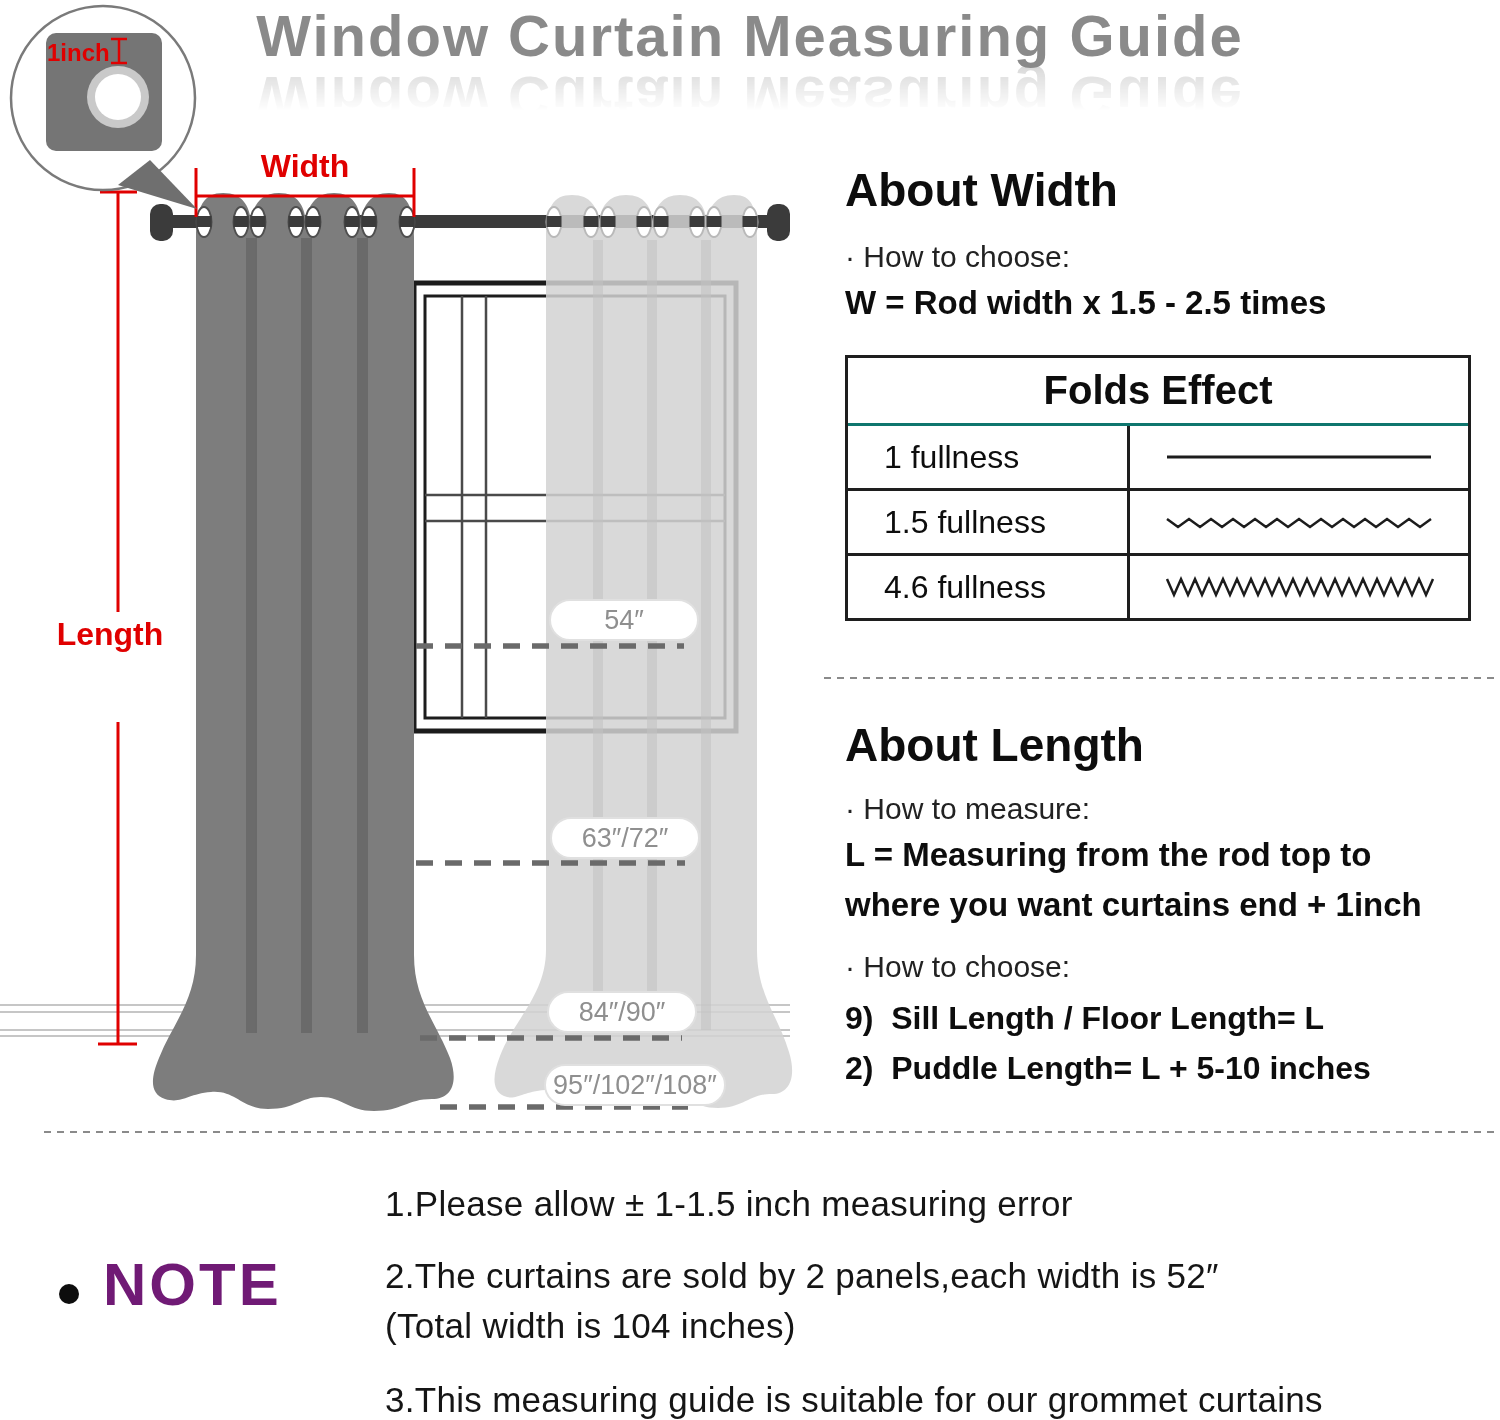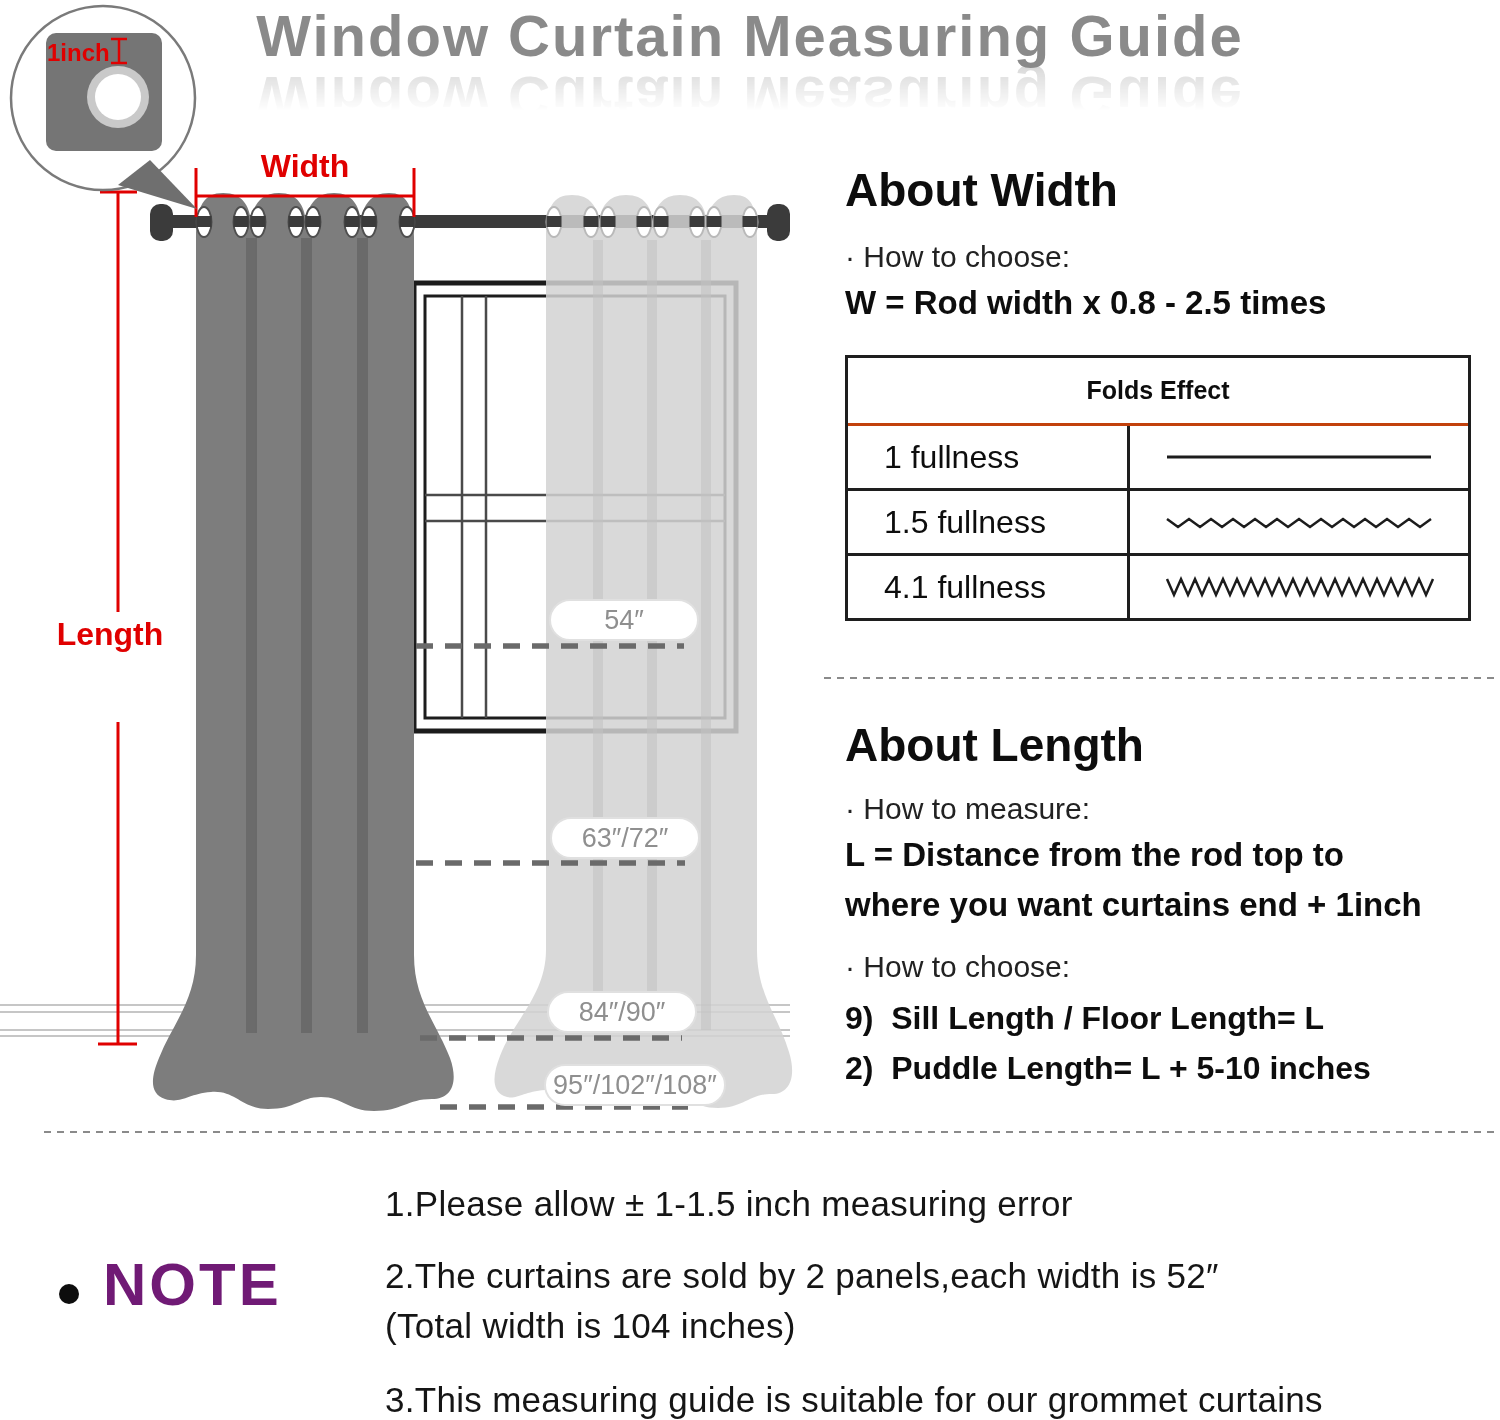--- a/index.html
+++ b/index.html
@@ -14,22 +14,22 @@
               -webkit-mask-image:linear-gradient(to bottom,transparent 30%,rgba(0,0,0,.85) 100%);
               mask-image:linear-gradient(to bottom,transparent 30%,rgba(0,0,0,.85) 100%);}
   
   .rightcol{position:absolute;left:845px;top:0;width:655px;}
   .sec-heading{position:absolute;font-size:46px;font-weight:bold;color:#0d0d0d;white-space:nowrap;}
   .bullet-line{position:absolute;font-size:30px;color:#222;white-space:pre;}
   .formula{position:absolute;font-size:33px;font-weight:600;color:#0d0d0d;white-space:pre;}
   .option-line{position:absolute;font-size:32px;font-weight:600;color:#0d0d0d;white-space:pre;}
   
   .folds-table{position:absolute;left:845px;top:355px;width:620px;border:3px solid #1e1e1e;background:#fff;}
-  .ft-header{height:65px;border-bottom:3px solid #c2410c;display:flex;align-items:center;justify-content:center;
-             font-size:25px;font-weight:bold;color:#0d0d0d;}
+  .ft-header{height:65px;border-bottom:3px solid #0f766e;display:flex;align-items:center;justify-content:center;
+             font-size:40px;font-weight:bold;color:#0d0d0d;}
   .ft-row{display:flex;height:62px;border-bottom:3px solid #1e1e1e;}
   .ft-row:last-child{border-bottom:none;}
   .ft-label{width:282px;border-right:3px solid #1e1e1e;display:flex;align-items:center;
             padding-left:36px;font-size:32px;color:#0d0d0d;box-sizing:border-box;}
   .ft-effect{flex:1;display:flex;align-items:center;justify-content:center;}
   
   .dash-divider{position:absolute;height:2px;
       background:repeating-linear-gradient(90deg,#8a8a8a 0 7px,transparent 7px 13px);}
   
   .note-bullet{position:absolute;left:59px;top:1284px;width:20px;height:20px;border-radius:50%;background:#0d0d0d;}
@@ -203,21 +203,21 @@
         <line x1="111" y1="39" x2="127" y2="39"></line>
         <line x1="111" y1="63" x2="127" y2="63"></line>
       </g>
       <text class="red-label" x="47" y="61" font-size="24">1inch</text>
     </g>
   </svg>
 
   <div class="rightcol">
     <div class="sec-heading" style="top:163px;">About Width</div>
     <div class="bullet-line" style="top:240px;">· How to choose:</div>
-    <div class="formula" style="top:284px;">W = Rod width x 0.8 - 2.5 times</div>
+    <div class="formula" style="top:284px;">W = Rod width x 1.5 - 2.5 times</div>
   </div>
 
   <div class="folds-table">
     <div class="ft-header">Folds Effect</div>
     <div class="ft-row">
       <div class="ft-label">1 fullness</div>
       <div class="ft-effect">
         <svg width="274" height="24">
           <line x1="5" y1="12" x2="269" y2="12" stroke="#1c1c1c" stroke-width="3"></line>
         </svg>
@@ -225,36 +225,36 @@
     </div>
     <div class="ft-row">
       <div class="ft-label">1.5 fullness</div>
       <div class="ft-effect">
         <svg width="274" height="24">
           <polyline fill="none" stroke="#1c1c1c" stroke-width="2.5" points="5,9 16,17 27,9 38,17 49,9 60,17 71,9 82,17 93,9 104,17 115,9 126,17 137,9 148,17 159,9 170,17 181,9 192,17 203,9 214,17 225,9 236,17 247,9 258,17 269,9"></polyline>
         </svg>
       </div>
     </div>
     <div class="ft-row">
-      <div class="ft-label">4.1 fullness</div>
+      <div class="ft-label">4.6 fullness</div>
       <div class="ft-effect">
         <svg width="274" height="24">
           <polyline fill="none" stroke="#1c1c1c" stroke-width="2.5" points="5,4 12,20 19,4 26,20 33,4 40,20 47,4 54,20 61,4 68,20 75,4 82,20 89,4 96,20 103,4 110,20 117,4 124,20 131,4 138,20 145,4 152,20 159,4 166,20 173,4 180,20 187,4 194,20 201,4 208,20 215,4 222,20 229,4 236,20 243,4 250,20 257,4 264,20 271,4"></polyline>
         </svg>
       </div>
     </div>
   </div>
 
   <div class="dash-divider" style="left:824px;top:677px;width:673px;"></div>
   <div class="dash-divider" style="left:44px;top:1131px;width:1452px;"></div>
 
   <div class="rightcol">
     <div class="sec-heading" style="top:718px;">About Length</div>
     <div class="bullet-line" style="top:792px;">· How to measure:</div>
-    <div class="formula" style="top:836px;">L = Distance from the rod top to</div>
+    <div class="formula" style="top:836px;">L = Measuring from the rod top to</div>
     <div class="formula" style="top:886px;text-align:right;">where you want curtains end + 1inch</div>
     <div class="bullet-line" style="top:950px;">· How to choose:</div>
     <div class="option-line" style="top:1000px;">9)  Sill Length / Floor Length= L</div>
     <div class="option-line" style="top:1050px;">2)  Puddle Length= L + 5-10 inches</div>
   </div>
 
   <div class="note-bullet"></div>
   <div class="note-heading">NOTE</div>
   <div class="note-line" style="top:1184px;">1.Please allow ± 1-1.5 inch measuring error</div>
   <div class="note-line" style="top:1256px;">2.The curtains are sold by 2 panels,each width is 52″</div>

